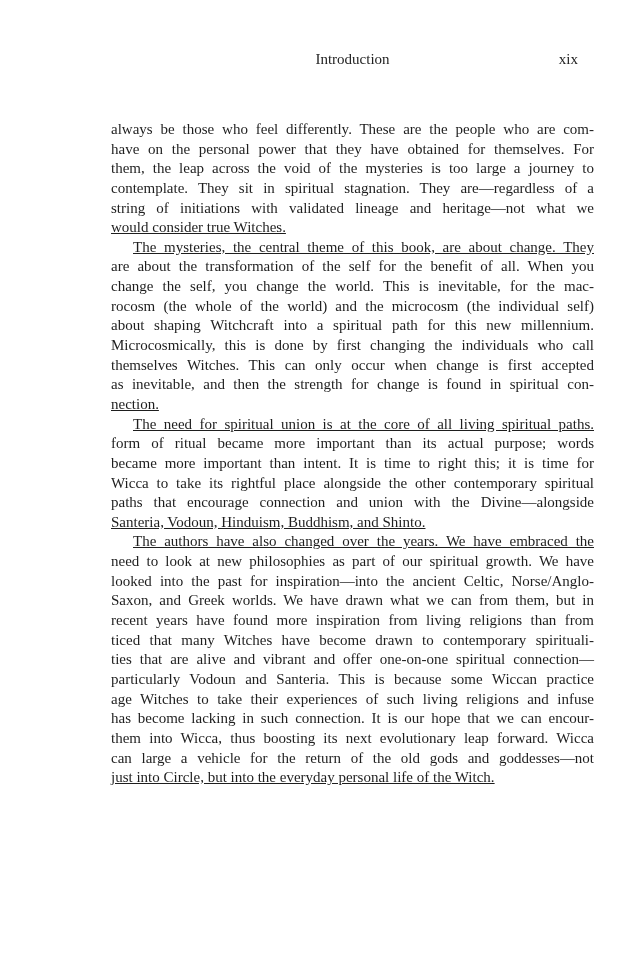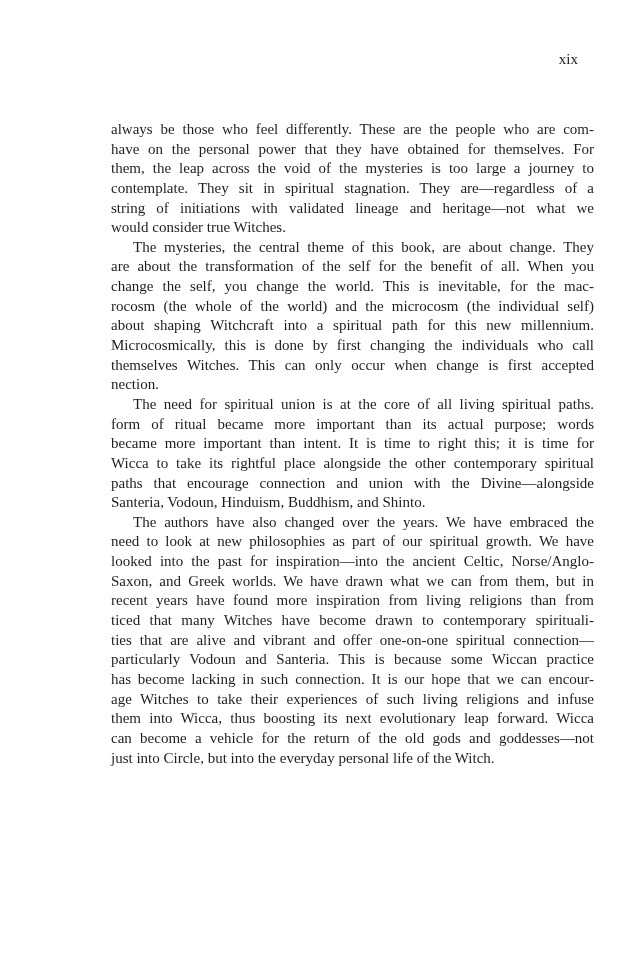--- a/index.html
+++ b/index.html
@@ -5,65 +5,67 @@
   html, body { margin: 0; padding: 0; background: #ffffff; }
   body { width: 635px; height: 960px; position: relative; overflow: hidden;
          font-family: "Liberation Serif", "DejaVu Serif", serif; color: #1e1e1e; }
   .header { position: absolute; top: 51px; left: 111px; width: 483px; height: 20px;
             font-size: 15px; }
   .header .title { position: absolute; left: 0; right: 0; text-align: center; top: 0; }
   .header .pageno { position: absolute; right: 16px; top: 0; }
   .body { position: absolute; top: 120px; left: 111px; width: 483px; }
   .line { font-size: 15px; line-height: 19.65px; height: 19.65px; white-space: nowrap;
           text-align: justify; text-align-last: justify; }
-  .line.last { text-align-last: left; }
-  .line.indent { text-indent: 22px; }
+  .line.last { text-align-last: left; text-decoration: underline; }
+  .line.indent { text-indent: 22px; text-decoration: underline; }
 </style>
 </head>
 <body>
 
 <div class="header">
+  <span class="title">Introduction</span>
   <span class="pageno">xix</span>
 </div>
 
 <div class="body" id="body">
     <div>
       <div class="line">always be those who feel differently. These are the people who are com-</div>
       <div class="line">have on the personal power that they have obtained for themselves. For</div>
       <div class="line">them, the leap across the void of the mysteries is too large a journey to</div>
       <div class="line">contemplate. They sit in spiritual stagnation. They are—regardless of a</div>
       <div class="line">string of initiations with validated lineage and heritage—not what we</div>
       <div class="line last">would consider true Witches.</div>
     </div>
     <div>
       <div class="line indent">The mysteries, the central theme of this book, are about change. They</div>
       <div class="line">are about the transformation of the self for the benefit of all. When you</div>
       <div class="line">change the self, you change the world. This is inevitable, for the mac-</div>
       <div class="line">rocosm (the whole of the world) and the microcosm (the individual self)</div>
       <div class="line">about shaping Witchcraft into a spiritual path for this new millennium.</div>
       <div class="line">Microcosmically, this is done by first changing the individuals who call</div>
       <div class="line">themselves Witches. This can only occur when change is first accepted</div>
+      <div class="line">as inevitable, and then the strength for change is found in spiritual con-</div>
       <div class="line last">nection.</div>
     </div>
     <div>
       <div class="line indent">The need for spiritual union is at the core of all living spiritual paths.</div>
       <div class="line">form of ritual became more important than its actual purpose; words</div>
       <div class="line">became more important than intent. It is time to right this; it is time for</div>
       <div class="line">Wicca to take its rightful place alongside the other contemporary spiritual</div>
       <div class="line">paths that encourage connection and union with the Divine—alongside</div>
       <div class="line last">Santeria, Vodoun, Hinduism, Buddhism, and Shinto.</div>
     </div>
     <div>
       <div class="line indent">The authors have also changed over the years. We have embraced the</div>
       <div class="line">need to look at new philosophies as part of our spiritual growth. We have</div>
       <div class="line">looked into the past for inspiration—into the ancient Celtic, Norse/Anglo-</div>
       <div class="line">Saxon, and Greek worlds. We have drawn what we can from them, but in</div>
       <div class="line">recent years have found more inspiration from living religions than from</div>
       <div class="line">ticed that many Witches have become drawn to contemporary spirituali-</div>
       <div class="line">ties that are alive and vibrant and offer one-on-one spiritual connection—</div>
       <div class="line">particularly Vodoun and Santeria. This is because some Wiccan practice</div>
+      <div class="line">age Witches to take their experiences of such living religions and infuse</div>
       <div class="line">has become lacking in such connection. It is our hope that we can encour-</div>
-      <div class="line">age Witches to take their experiences of such living religions and infuse</div>
       <div class="line">them into Wicca, thus boosting its next evolutionary leap forward. Wicca</div>
-      <div class="line">can become a vehicle for the return of the old gods and goddesses—not</div>
+      <div class="line">can large a vehicle for the return of the old gods and goddesses—not</div>
       <div class="line last">just into Circle, but into the everyday personal life of the Witch.</div>
     </div>
   </div>
 
 </body></html>

